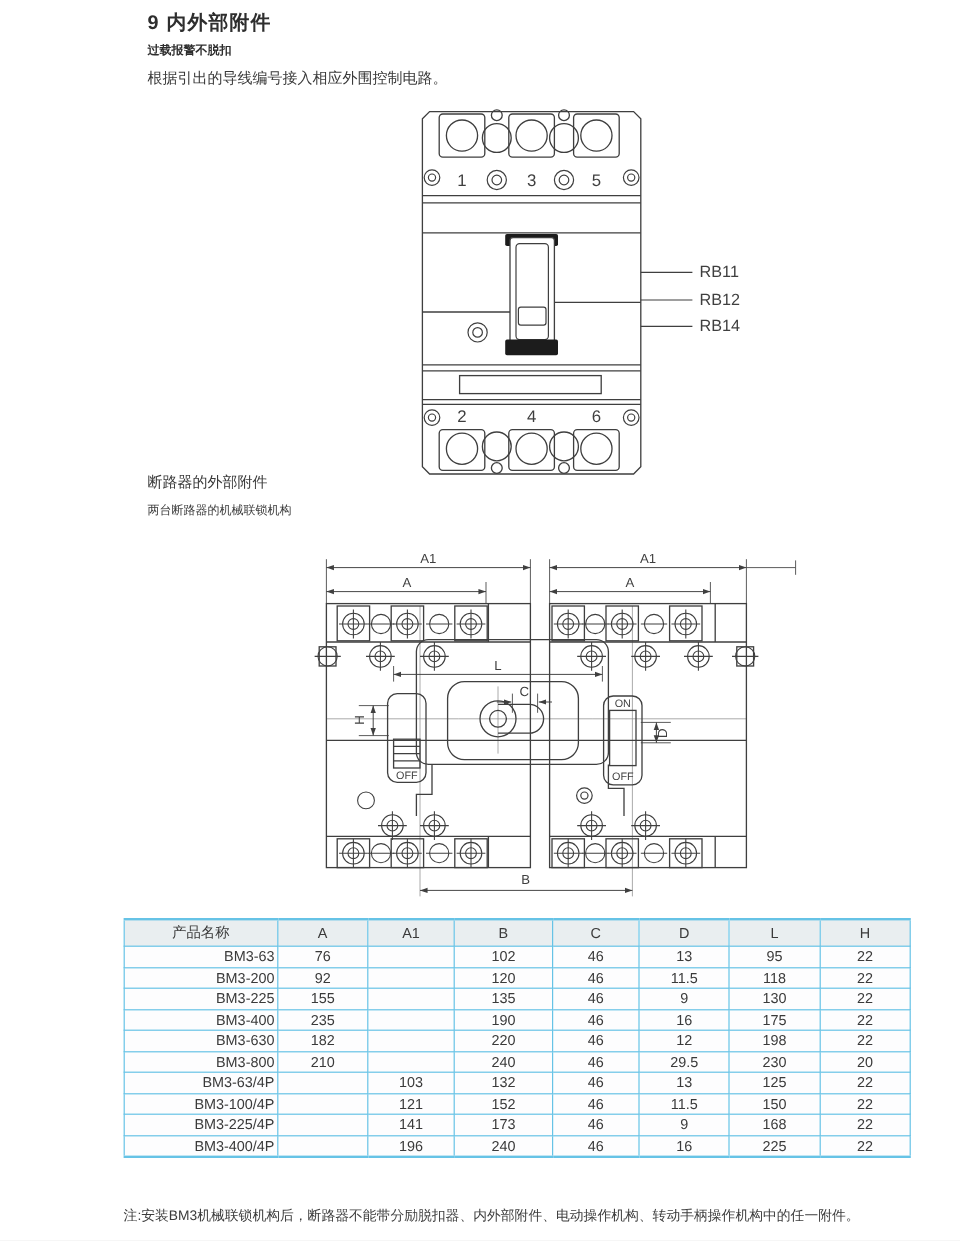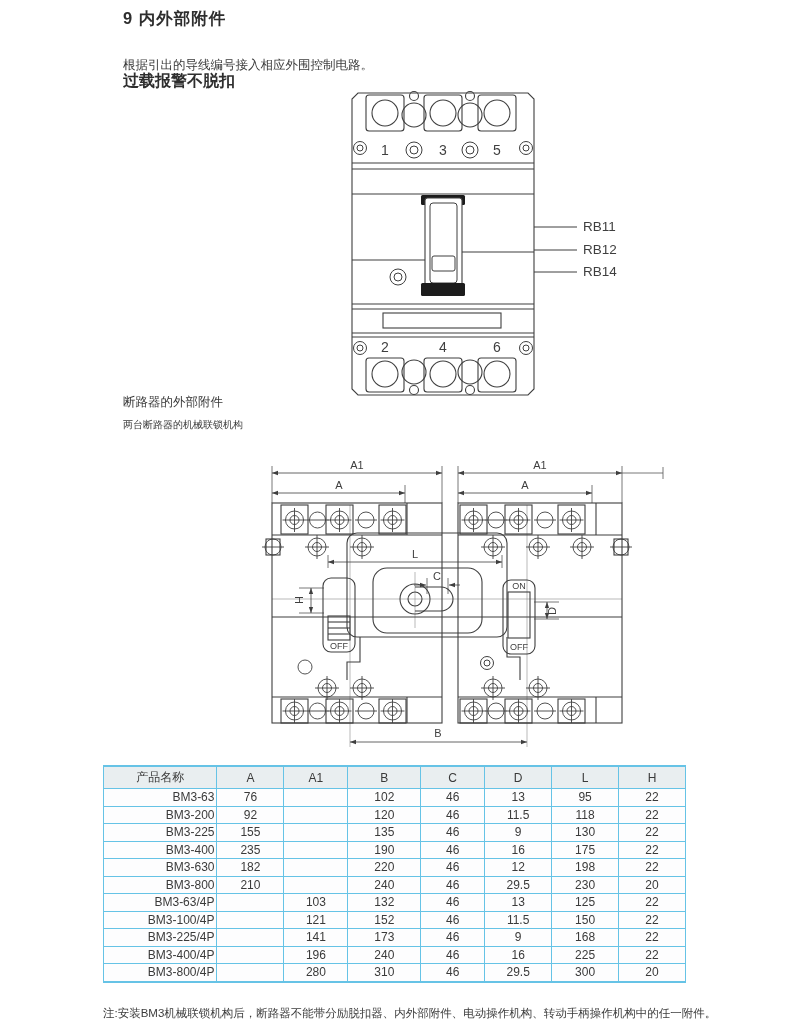--- a/index.html
+++ b/index.html
@@ -4,28 +4,28 @@
 <style>
   html,body{margin:0;padding:0;background:#e8e8e8;}
   .page{
     position:relative;width:800px;height:1034px;margin:0 auto;
     background:#ffffff;overflow:hidden;
     font-family:"Liberation Sans","DejaVu Sans",sans-serif;
     color:#333;
   }
   .abs{position:absolute;}
   .doc-title{left:123px;top:8px;font-size:16.5px;font-weight:700;color:#2e2e2e;letter-spacing:1px;}
-  .doc-subtitle{left:123px;top:35px;font-size:16px;font-weight:700;color:#2e2e2e;margin-top:36px;}
+  .doc-subtitle{left:123px;top:35px;font-size:10px;font-weight:700;color:#2e2e2e;}
   .doc-intro{left:123px;top:57px;font-size:12.5px;color:#3a3a3a;}
   .caption1{left:123px;top:394px;font-size:12.5px;color:#3a3a3a;}
   .caption2{left:123px;top:418px;font-size:10px;color:#3a3a3a;}
   svg{font-family:"Liberation Sans","DejaVu Sans",sans-serif;}
   svg text{fill:#3f3f3f;}
   .spec-table{
-    left:103px;top:765px;width:583px;
+    left:103px;top:765px;width:656px;
     border-collapse:collapse;table-layout:fixed;
     font-size:12px;color:#3a3a3a;padding-left:40px;
   }
   .spec-table th,.spec-table td{
     border:1px solid #66c3e6;
     text-align:center;vertical-align:middle;
     padding:0 2px;overflow:hidden;white-space:nowrap;
   }
   .spec-table th{background:#e9eef0;font-weight:400;height:21px;}
   .spec-table td{background:#fdfdfe;height:16.5px;}
@@ -415,28 +415,18 @@
         <tr>
           <td>BM3-400/4P</td>
           <td></td>
           <td>196</td>
           <td>240</td>
           <td>46</td>
           <td>16</td>
           <td>225</td>
           <td>22</td>
         </tr>
-        <tr>
-          <td>BM3-800/4P</td>
-          <td></td>
-          <td>280</td>
-          <td>310</td>
-          <td>46</td>
-          <td>29.5</td>
-          <td>300</td>
-          <td>20</td>
-        </tr>
       </tbody>
   </table>
 
   <div class="abs doc-note">注:安装BM3机械联锁机构后，断路器不能带分励脱扣器、内外部附件、电动操作机构、转动手柄操作机构中的任一附件。</div>
 
 </div>
 
 </body></html>

